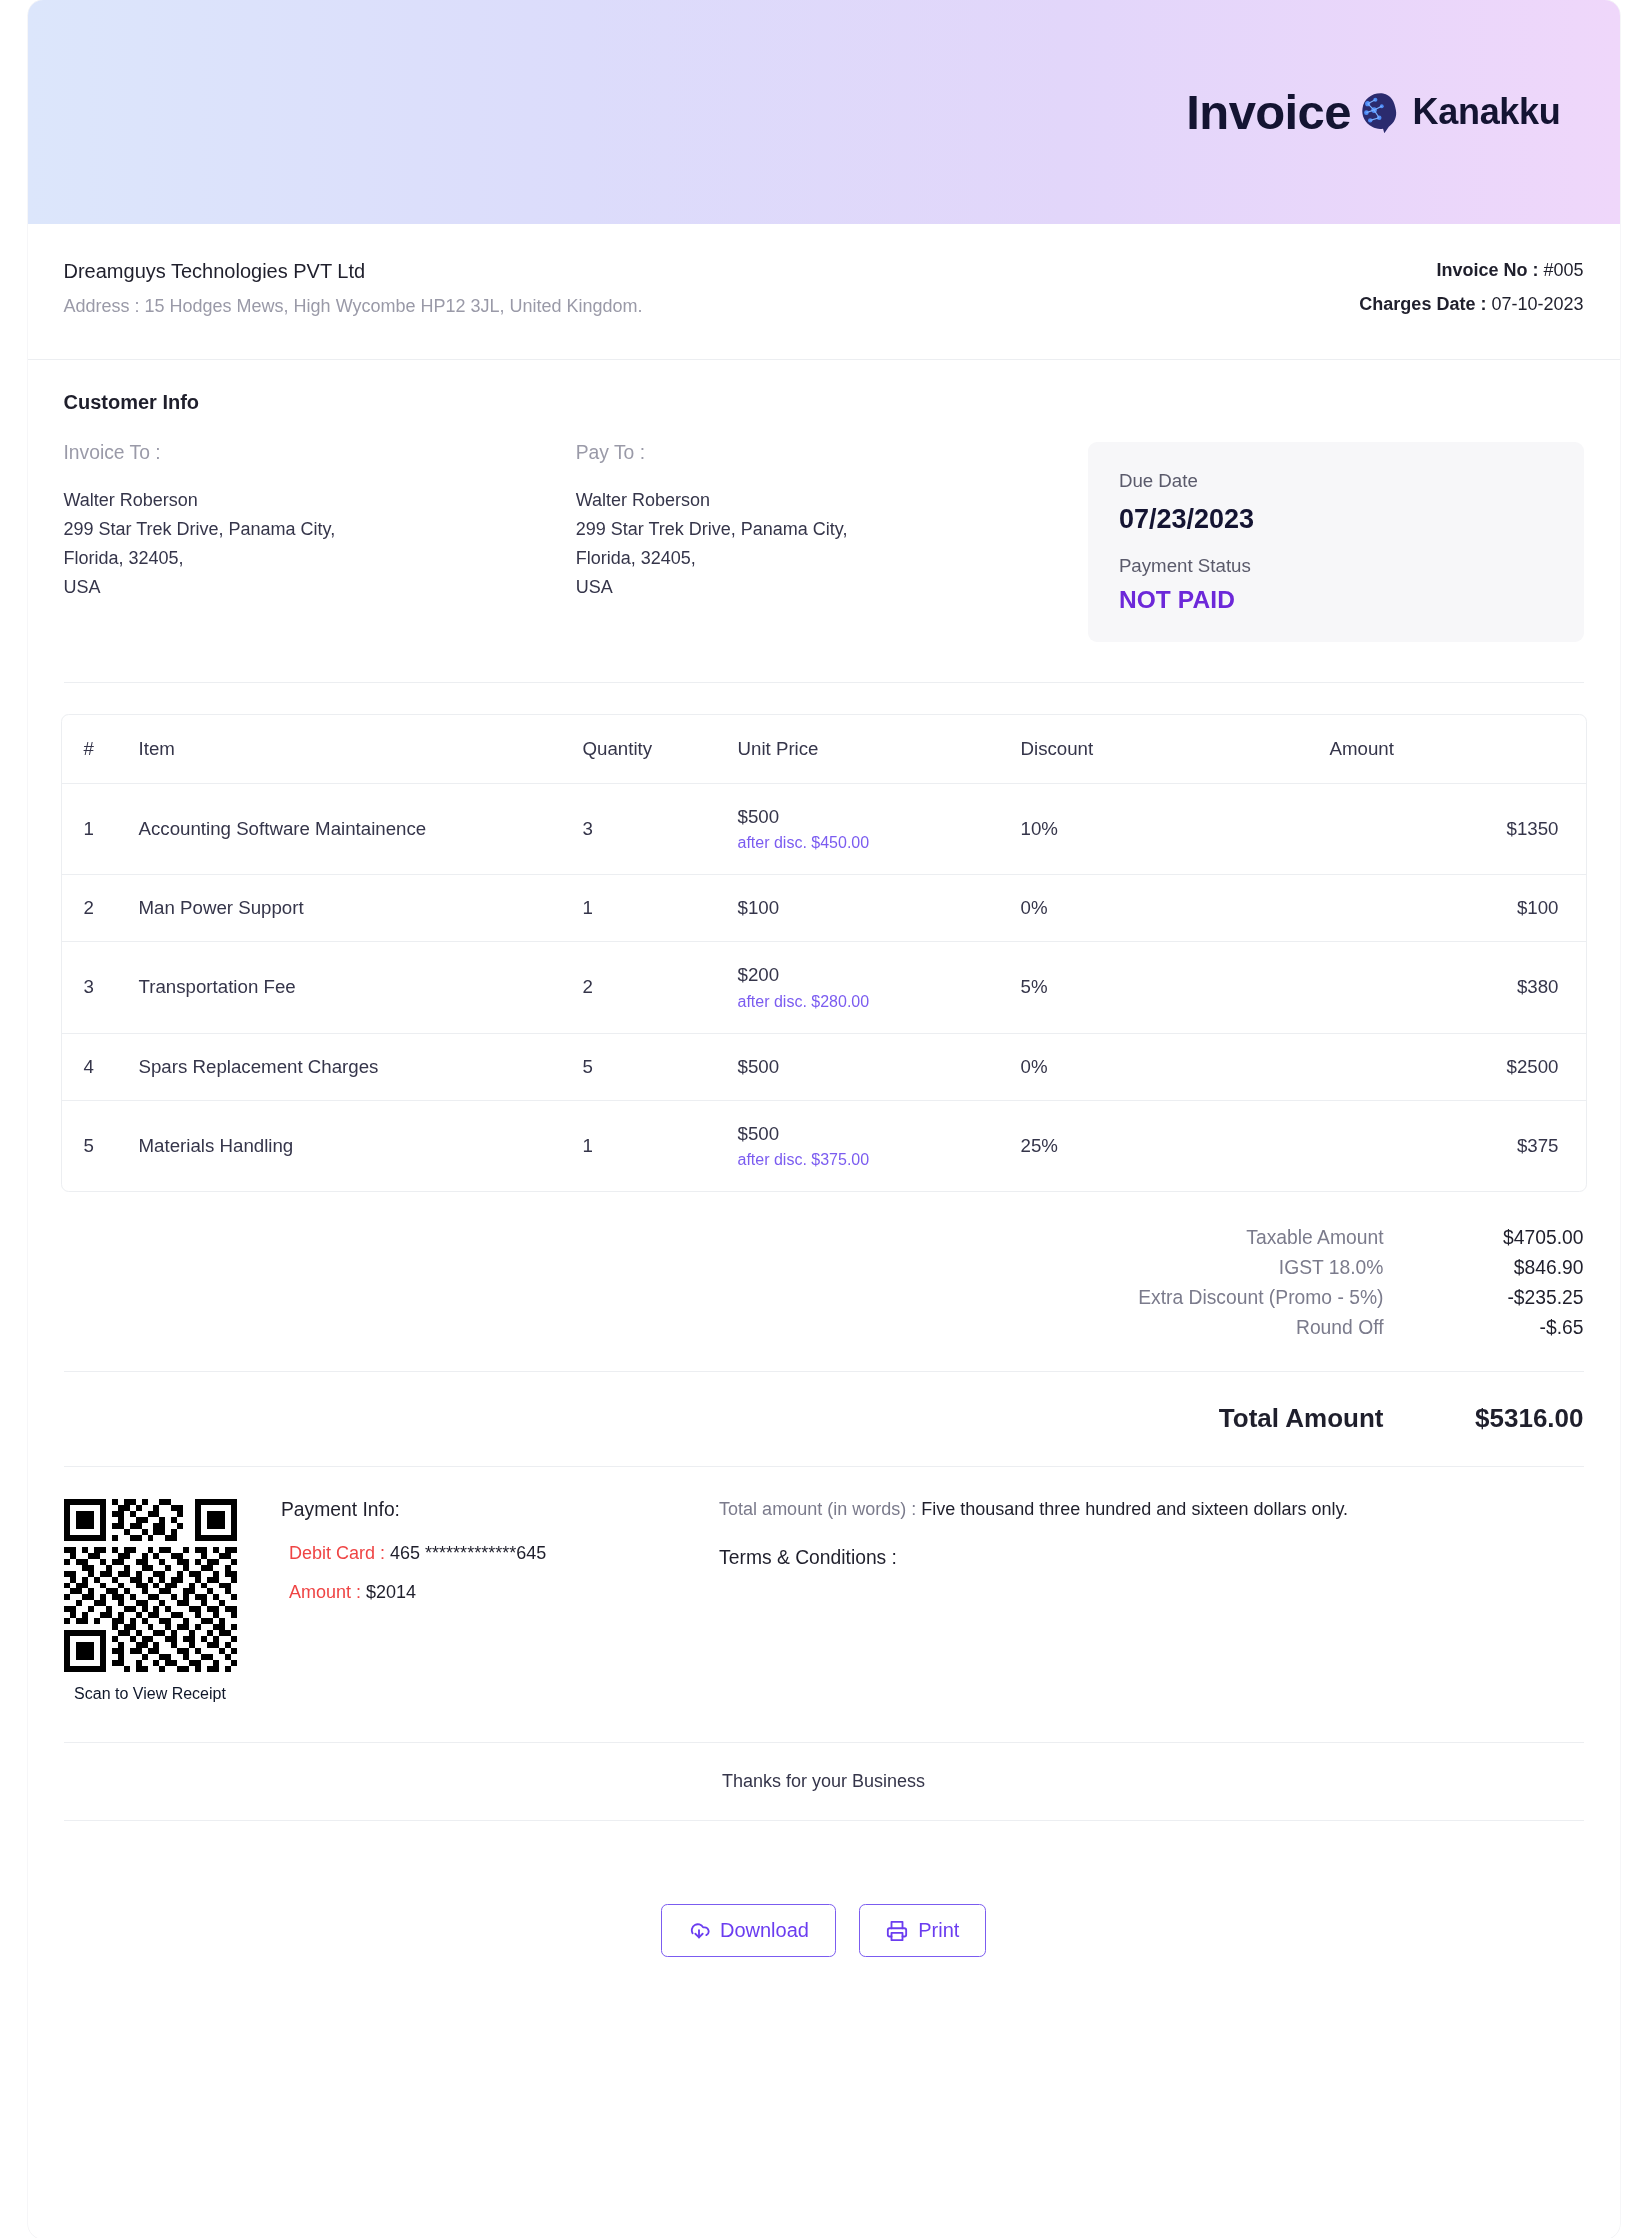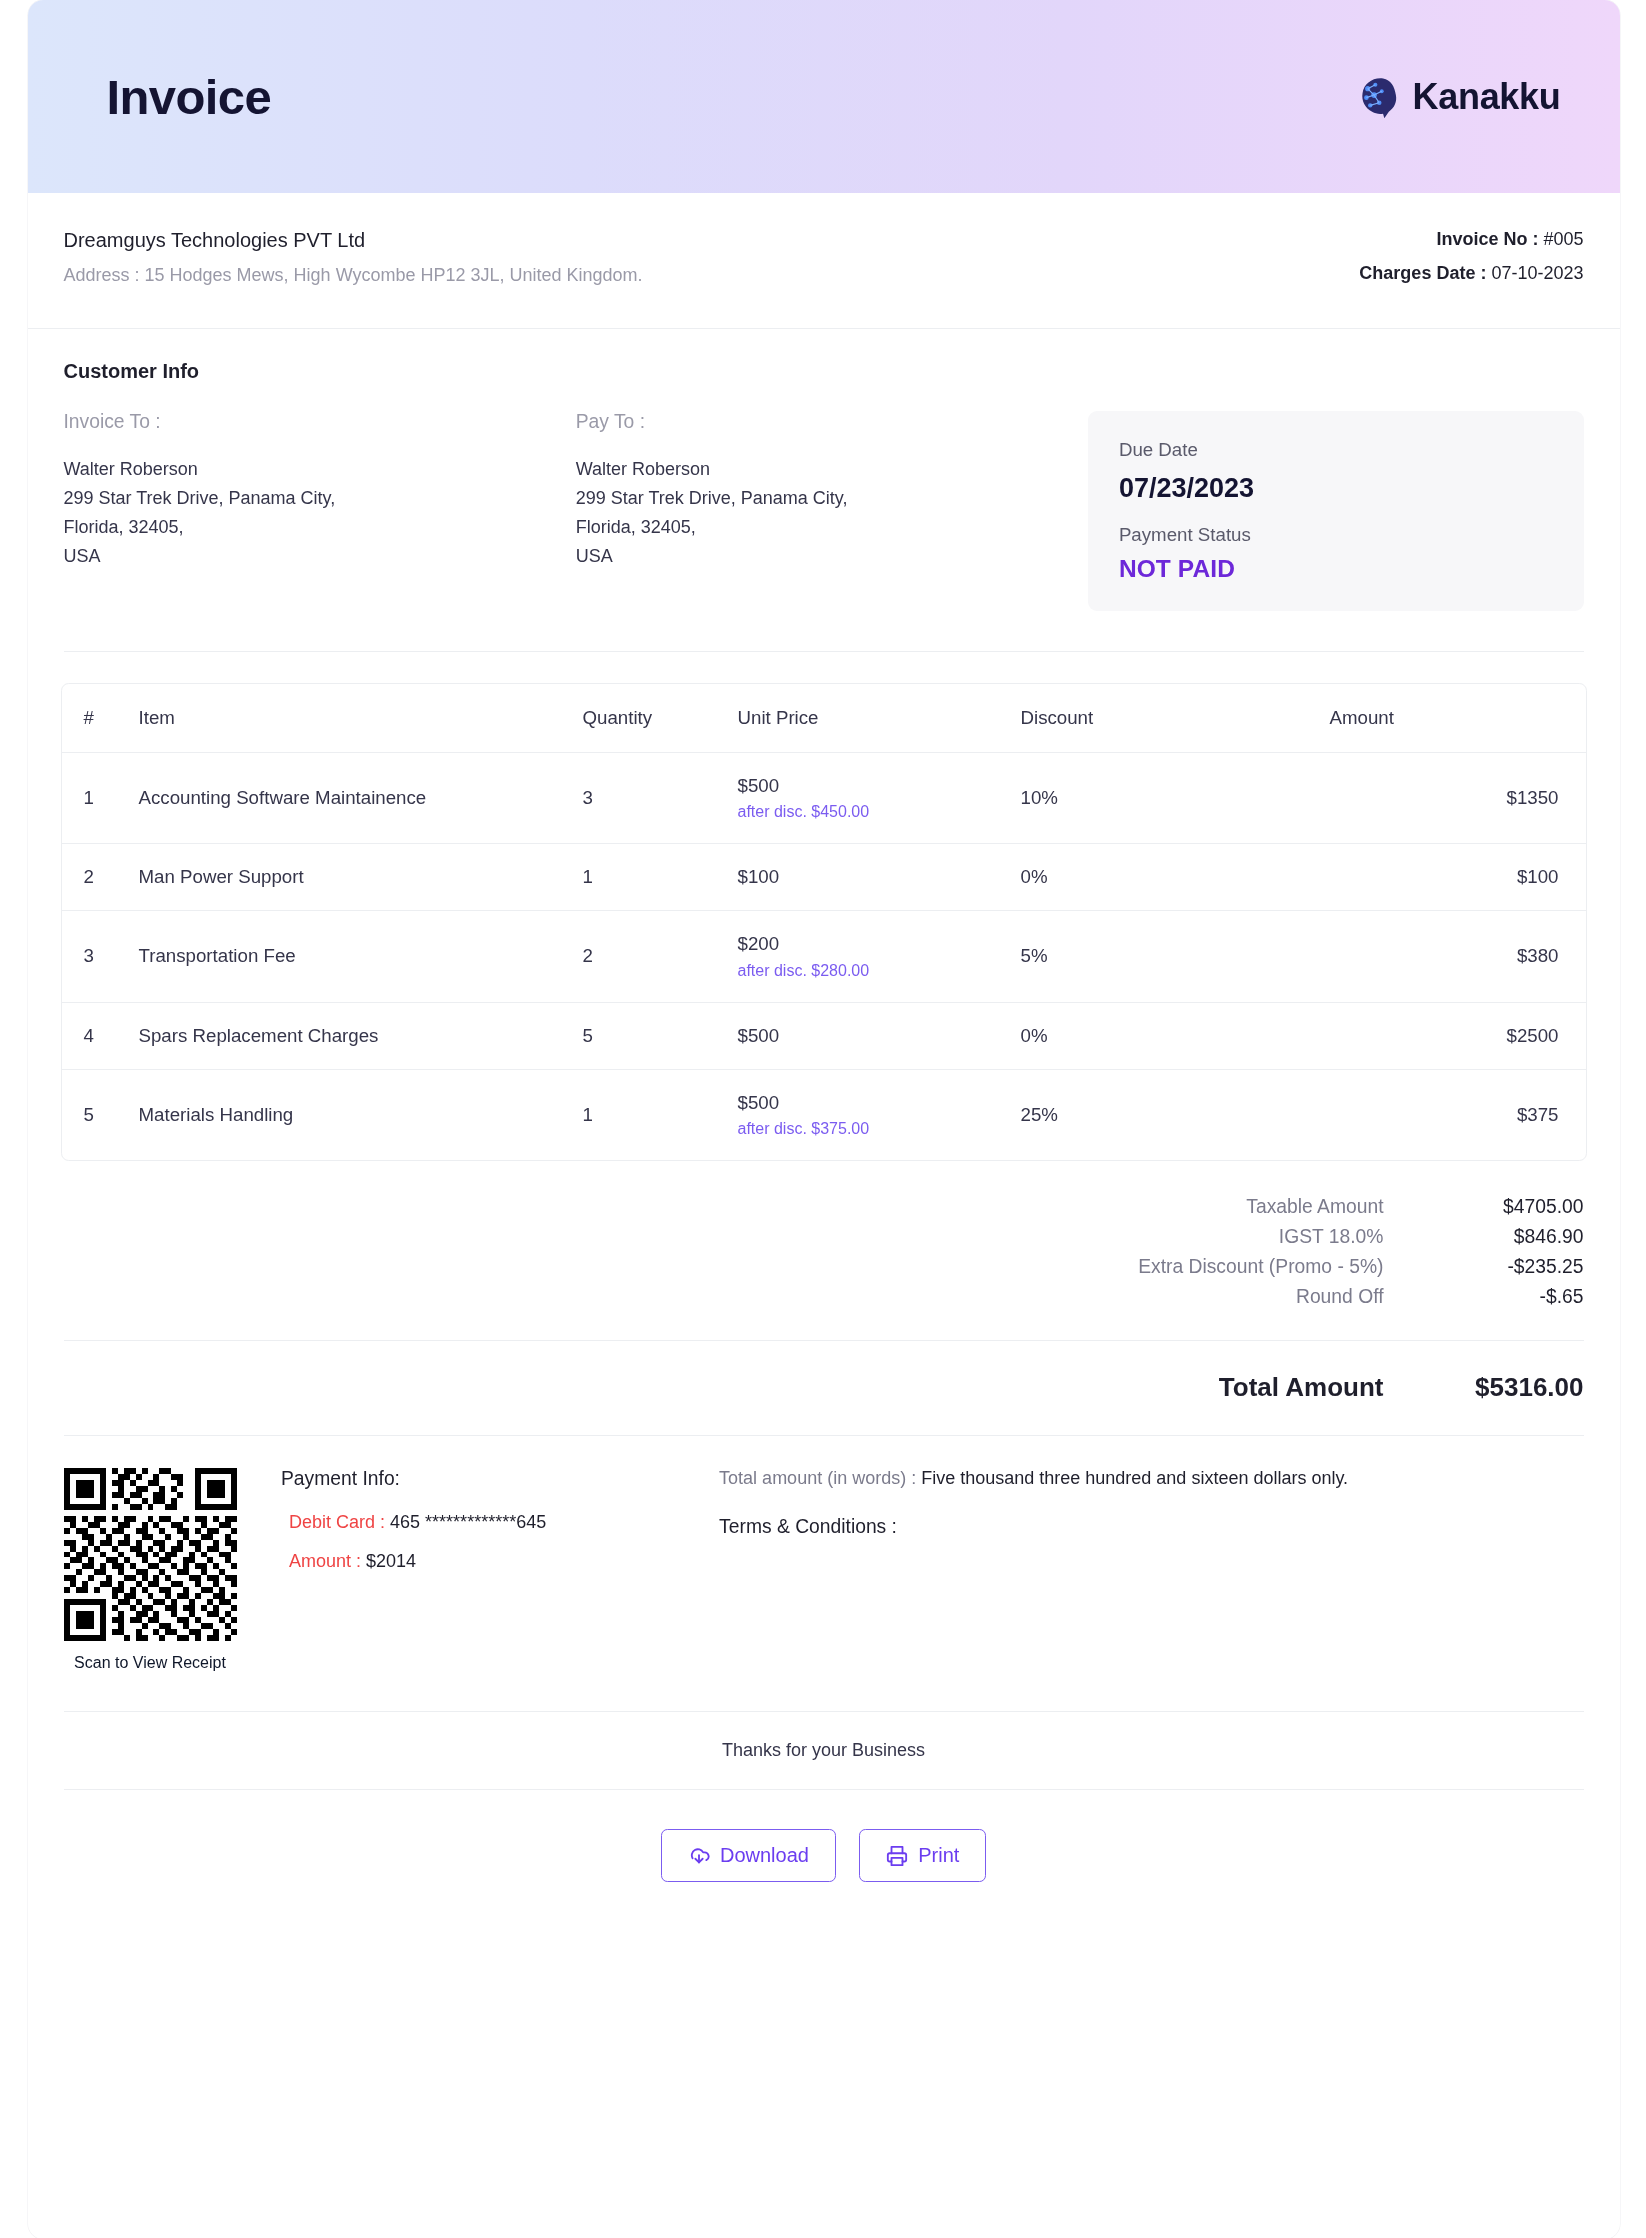--- a/index.html
+++ b/index.html
@@ -21,26 +21,26 @@
     background: #fff;
     border-radius: 15.5px;
     overflow: hidden;
     box-shadow: 0 0 0 0.6px #f0f0f3;
     position: relative;
     padding-bottom: 26px;
   }
 
   
   .banner {
-    height: 193px;
+    height: 224px;
     background: linear-gradient(90deg, #dce6fb 0%, #dcdcfb 35%, #e2d6fa 65%, #efd7fa 100%);
     display: flex;
     align-items: center;
-    justify-content: space-between;
-    padding: 0 59px 0 79px;
+    justify-content: flex-end;
+    padding: 0 59px 0 57px;
   }
   .banner-title {
     font-size: 49px;
     font-weight: bold;
     color: #141432;
     letter-spacing: -0.6px;
   }
   .brand {
     display: flex;
     align-items: center;
@@ -312,20 +312,21 @@
     align-items: center;
     gap: 10.3px;
     border: 0.6px solid #7b5cf0;
     border-radius: 6.4px;
     background: #fff;
     color: #6b3df0;
     font-size: 20px;
     padding: 14px 26px;
     cursor: pointer;
     font-family: "Liberation Sans", sans-serif;
+    margin-top: 44px;
   }
   .btn svg { display: block; }
 </style>
 </head>
 <body>
 
 <div class="page">
 
   <div class="banner">
     <div class="banner-title">Invoice</div>

